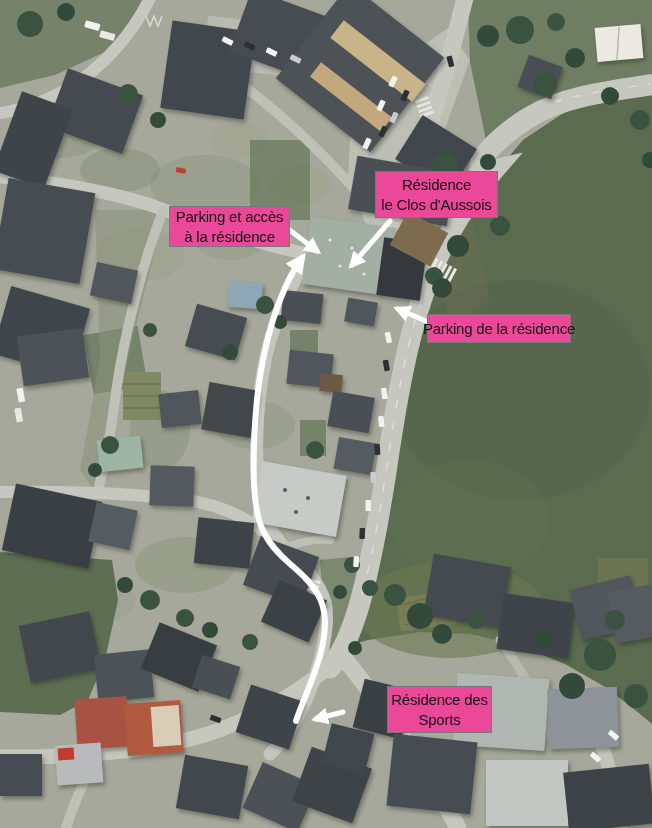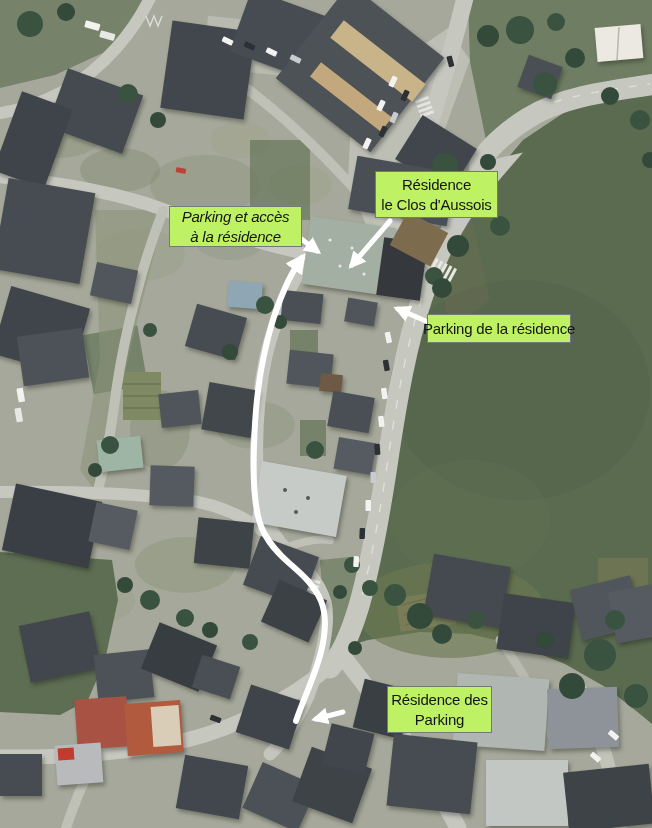--- a/index.html
+++ b/index.html
@@ -5,21 +5,21 @@
   html,body{margin:0;padding:0;background:#ffffff;}
   .stage{
     position:relative;width:652px;height:828px;overflow:hidden;
     background:#a4a79a;
     font-family:"Liberation Sans",sans-serif;
   }
   .stage svg{position:absolute;left:0;top:0;display:block;}
   .bldg-layer{filter:drop-shadow(2px 3px 2px rgba(25,28,22,.38));}
   .label{
     position:absolute;box-sizing:border-box;
-    background:#bef264;border:1px solid #787878;color:#141414;
+    background:#ec4899;border:1px solid #787878;color:#141414;
     font-size:15px;line-height:19.5px;text-align:center;white-space:nowrap;
     display:flex;flex-direction:column;justify-content:center;align-items:center;
     letter-spacing:-0.2px;
   }
 </style>
 </head>
 <body>
 
 <div class="stage">
 
@@ -268,32 +268,32 @@
   </g>
 
   <g fill="none" stroke="#ffffff" stroke-width="5" stroke-linecap="round">
     <path d="M287,228 L317,251" marker-end="url(#ah)"></path>
     <path d="M390,221 L352,265" marker-end="url(#ah)"></path>
     <path d="M428,322 L398,309" marker-end="url(#ah)"></path>
     <path d="M343,712 L316,719" marker-end="url(#ah)"></path>
   </g>
 </svg>
 
-<div class="label" style="left:169px;top:206px;width:133px;height:41px;font-style:italic;">
+<div class="label" style="left:169px;top:206px;width:121px;height:41px;">
   <div>Parking et accès</div>
   <div>à la résidence</div>
 </div>
 
 <div class="label" style="left:375px;top:171px;width:123px;height:47px;">
   <div>Résidence</div>
   <div>le Clos d'Aussois</div>
 </div>
 
 <div class="label" style="left:427px;top:314px;width:144px;height:29px;">
   <div>Parking de la résidence</div>
 </div>
 
 <div class="label" style="left:344px;top:686px;width:105px;height:47px;margin-left:43px;">
   <div>Résidence des</div>
-  <div>Parking</div>
+  <div>Sports</div>
 </div>
 
 </div>
 
 </body></html>

